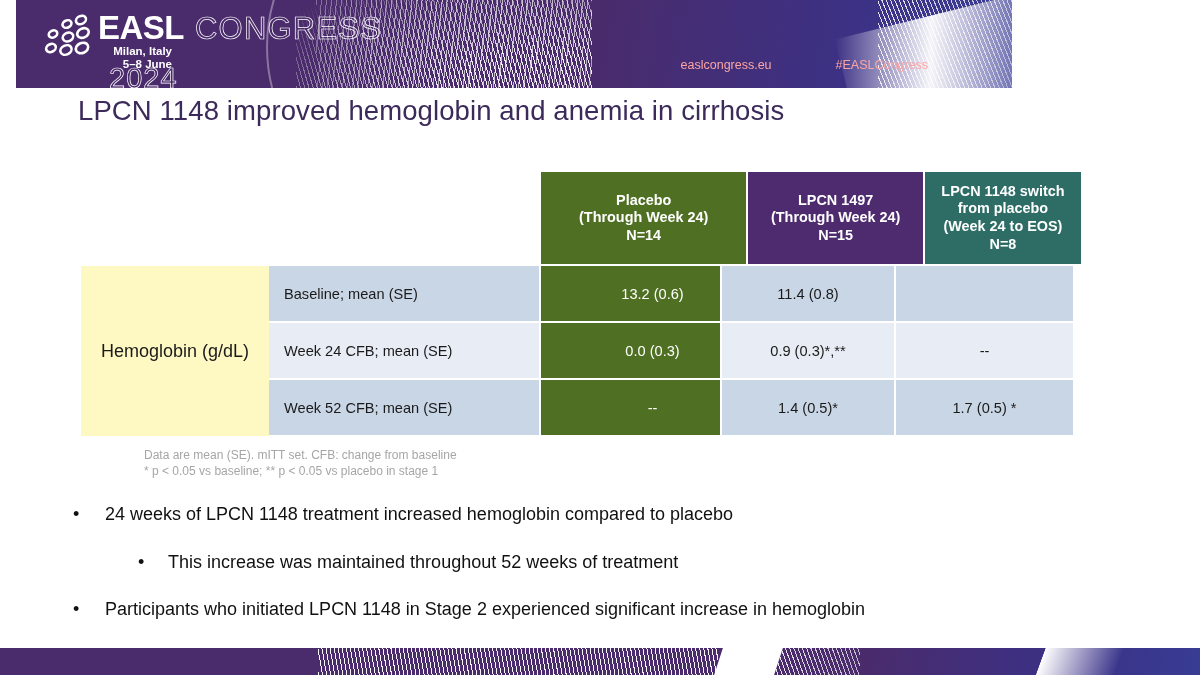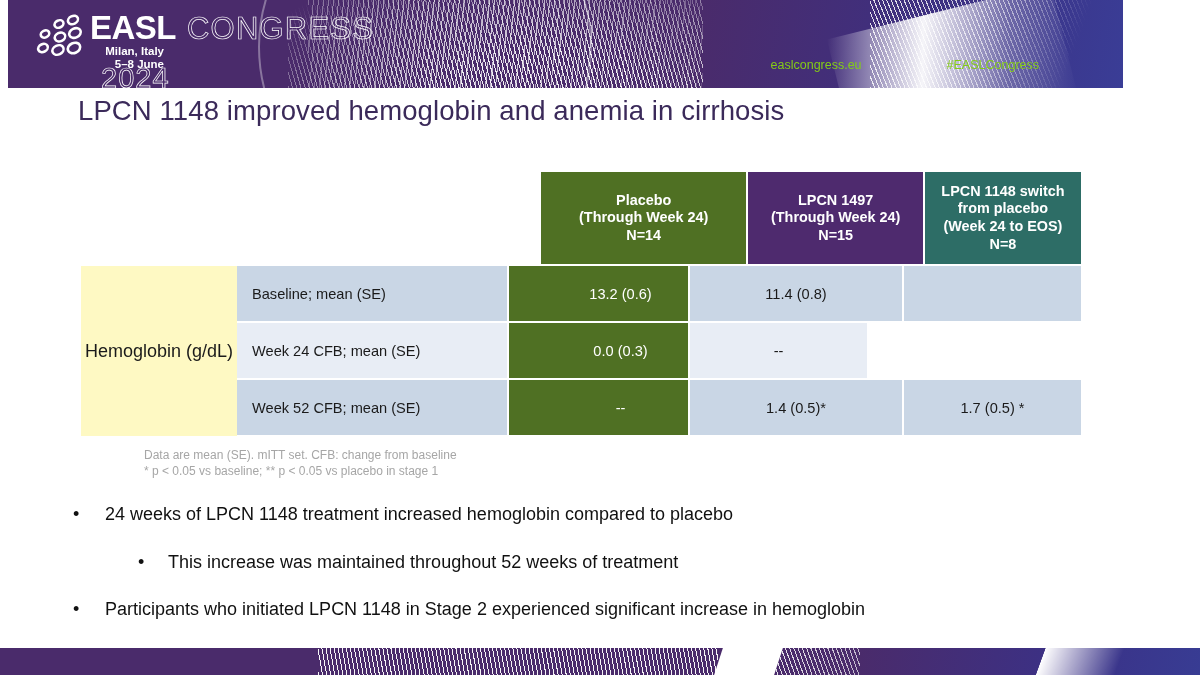--- a/index.html
+++ b/index.html
@@ -5,21 +5,21 @@
   html,body{margin:0;padding:0;}
   body{
     width:1200px;height:675px;background:#ffffff;
     font-family:"Liberation Sans", sans-serif;
     overflow:hidden;position:relative;
   }
   .slide{position:absolute;inset:0;background:#fff;}
 
   
   .banner-top{
-    position:absolute;left:8px;top:0;width:1115px;height:88px;
+    position:absolute;left:16px;top:0;width:996px;height:88px;
     background:#4a2b6b;overflow:hidden;
   }
   .banner-bottom{
     position:absolute;left:0;top:648px;width:1200px;height:27px;
     background:#4a2b6b;overflow:hidden;
   }
   .bn-grad{
     position:absolute;right:0;top:0;width:420px;height:100%;
     background:linear-gradient(100deg,#4a2b6b 0%,#3c3184 60%,#3a3d96 100%);
   }
@@ -119,22 +119,22 @@
   .milan{
     font-size:11.5px;font-weight:bold;color:#fff;line-height:1.12;
     text-align:right;width:74px;
   }
   .yr2024{
     font-size:29px;letter-spacing:1px;margin-left:11px;line-height:.8;
     font-weight:300;-webkit-text-stroke:0.7px #fff;color:transparent;
     margin-top:-4px;
   }
   .banner-links{
-    position:absolute;top:58px;right:84px;display:flex;gap:85px;
-    font-size:12.5px;color:#84cc16;
+    position:absolute;top:58px;right:84px;display:flex;gap:64px;
+    font-size:12.5px;color:#fca5a5;
   }
 
   
   .slide-title{
     position:absolute;left:78px;top:95px;
     font-size:27.5px;color:#3b2a5a;letter-spacing:.1px;
   }
 
   
   .tbl{position:absolute;left:81px;top:172px;width:1000px;}
@@ -156,21 +156,21 @@
   }
   .rows{flex:1;}
   .trow{display:flex;height:55px;margin-bottom:2px;}
   .trow:last-child{margin-bottom:0;}
   .td{
     display:flex;align-items:center;font-size:14.6px;color:#1a1a1a;
     box-sizing:border-box;
   }
   .td.name{width:270px;padding-left:15px;justify-content:flex-start;}
   .td.c1{width:179px;justify-content:center;margin-left:2px;}
-  .td.c2{width:212px;justify-content:center;margin-left:2px;}
+  .td.c2{width:172px;justify-content:center;margin-left:2px;}
   .td.c3{width:177px;justify-content:center;margin-left:2px;}
   .sh-light{background:#c9d6e5;}
   .sh-pale{background:#e8edf5;}
   .sh-green{background:#4f7023;color:#ffffff;padding-left:44px;}
 
   .footnote{
     position:absolute;left:101px;top:447px;
     font-size:12px;color:#a6a6a6;line-height:1.36;margin-left:43px;
   }
 
@@ -274,20 +274,21 @@
         <div class="trow">
           <div class="td name sh-light">Baseline; mean (SE)</div>
           <div class="td c1 sh-green">13.2 (0.6)</div>
           <div class="td c2 sh-light">11.4 (0.8)</div>
           <div class="td c3 sh-light"></div>
         </div>
 
         <div class="trow">
           <div class="td name sh-pale">Week 24 CFB; mean (SE)</div>
           <div class="td c1 sh-green">0.0 (0.3)</div>
+          <div class="td c2 sh-pale">0.9 (0.3)*,**</div>
           <div class="td c3 sh-pale">--</div>
         </div>
 
         <div class="trow">
           <div class="td name sh-light">Week 52 CFB; mean (SE)</div>
           <div class="td c1 sh-green">--</div>
           <div class="td c2 sh-light">1.4 (0.5)*</div>
           <div class="td c3 sh-light">1.7 (0.5) *</div>
         </div>
 

